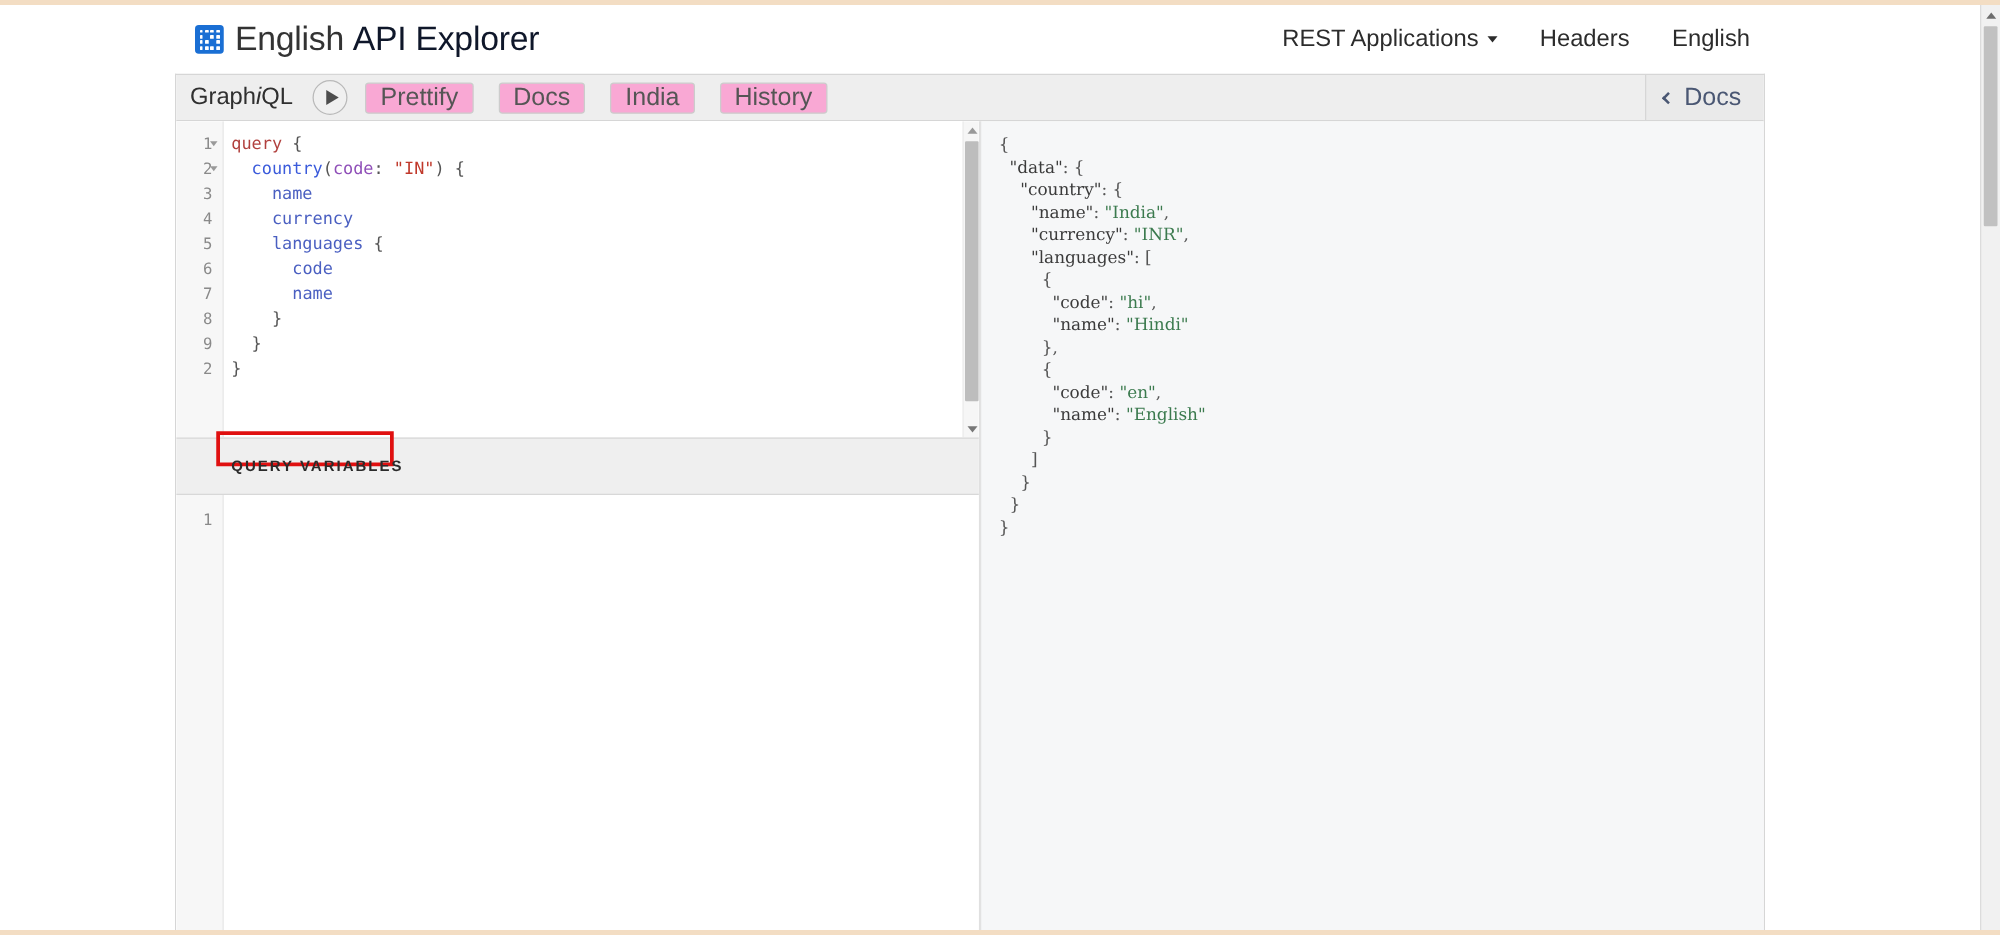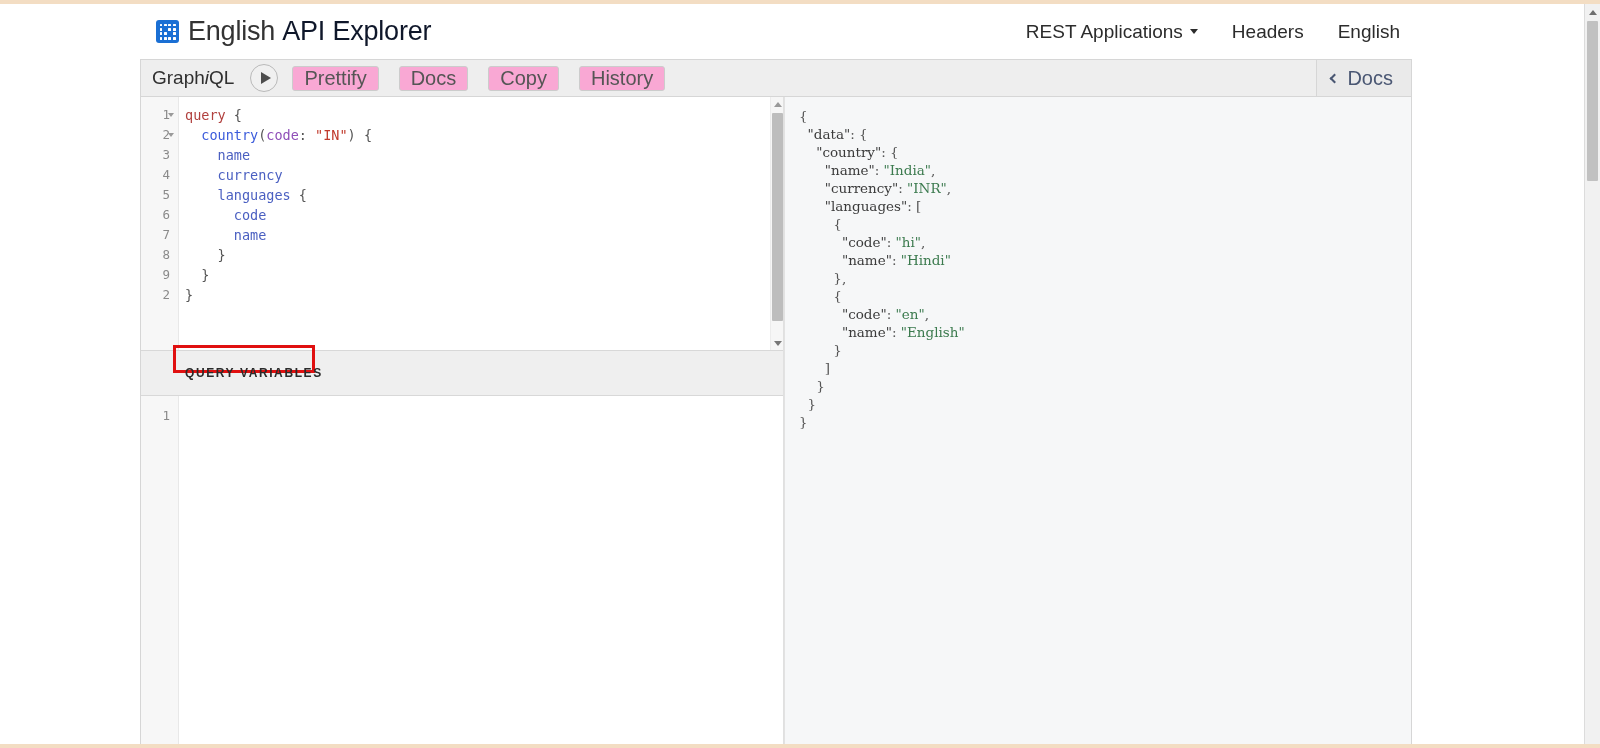--- a/index.html
+++ b/index.html
@@ -388,21 +388,21 @@
 
   <div class="graphiql">
 
     <div class="gql-topbar">
       <span class="gql-title"><span>Graph</span><span class="i-italic">i</span><span>QL</span></span>
 
       <div class="exec-button" title="Execute Query"></div>
 
       <button class="tool-btn">Prettify</button>
       <button class="tool-btn">Docs</button>
-      <button class="tool-btn">Copy</button>
+      <button class="tool-btn">India</button>
       <button class="tool-btn">History</button>
 
       <div class="docs-link">
         <span class="chev-left"></span>
         <span>Docs</span>
       </div>
     </div>
 
     <div class="gql-body">
 

